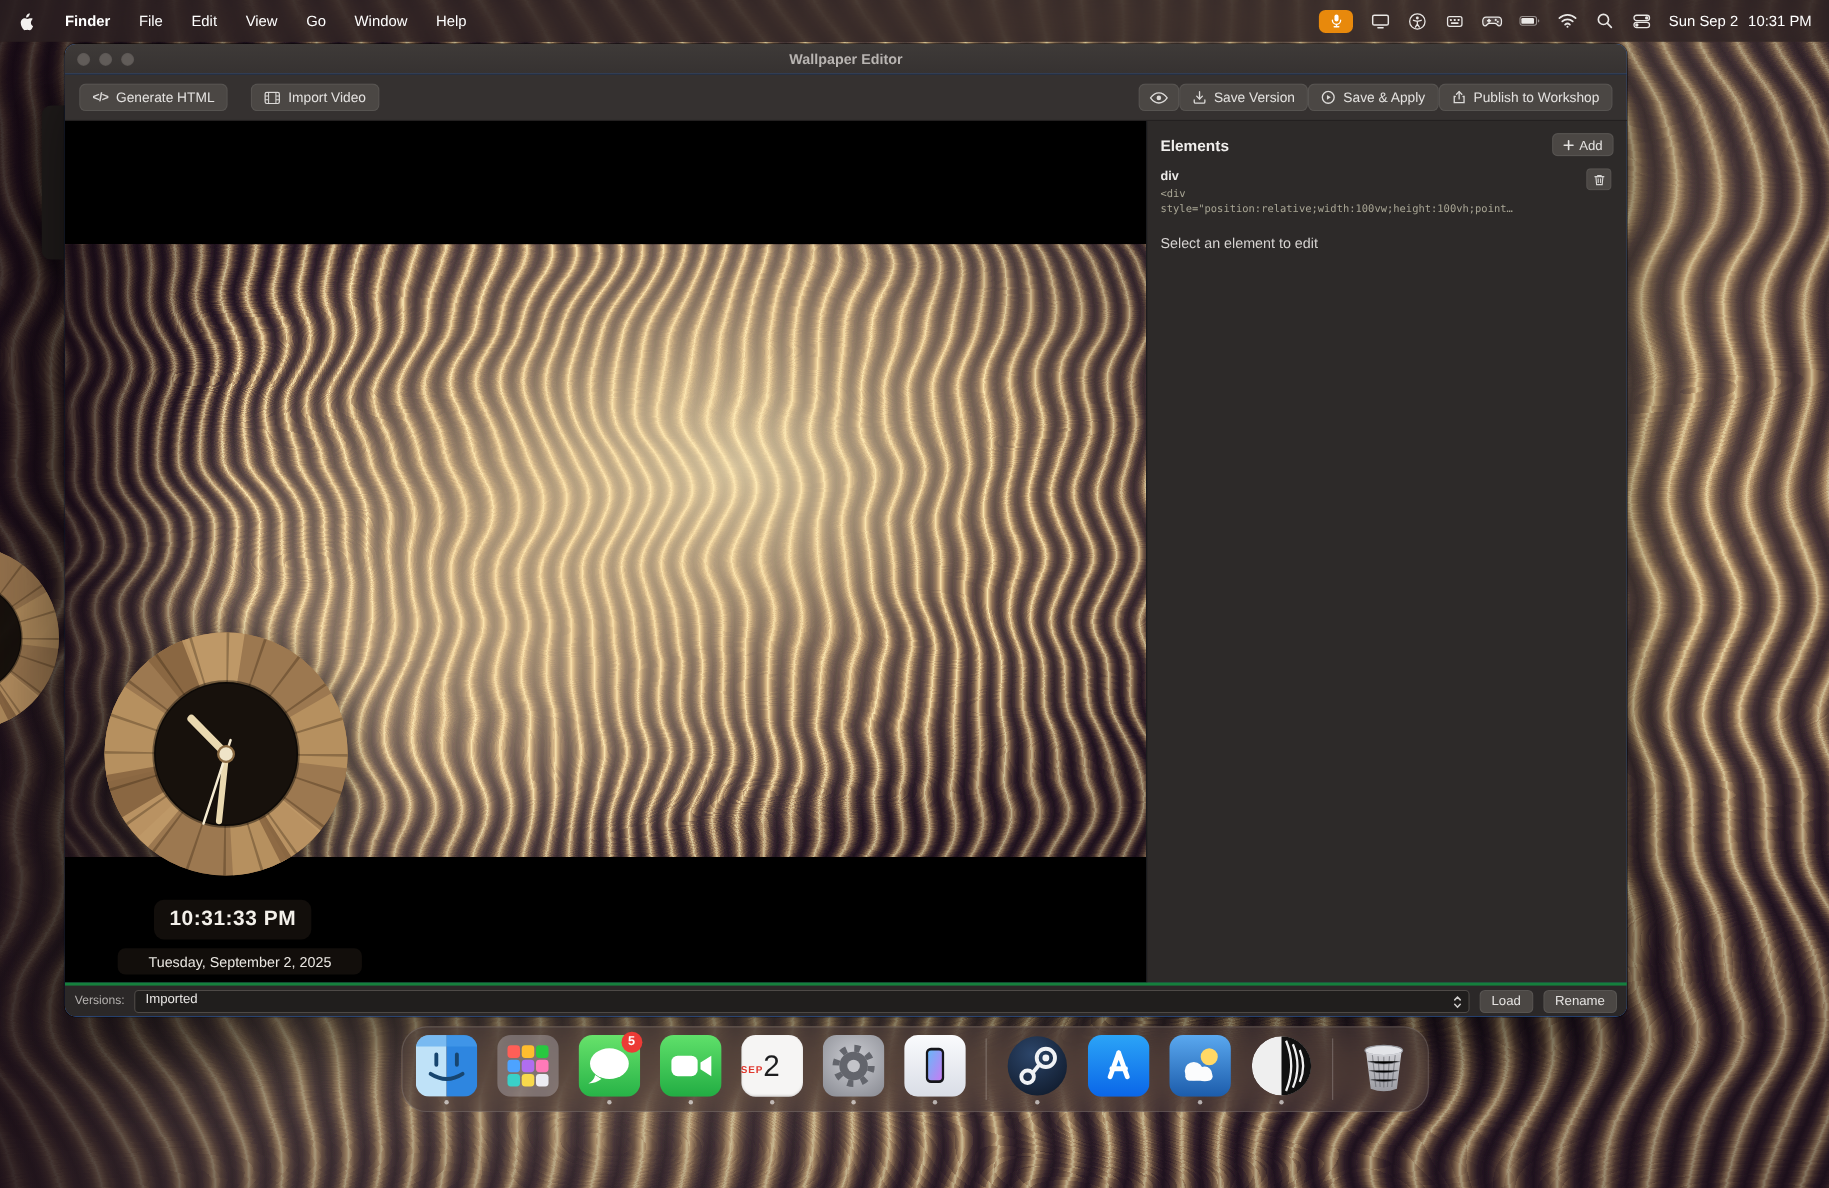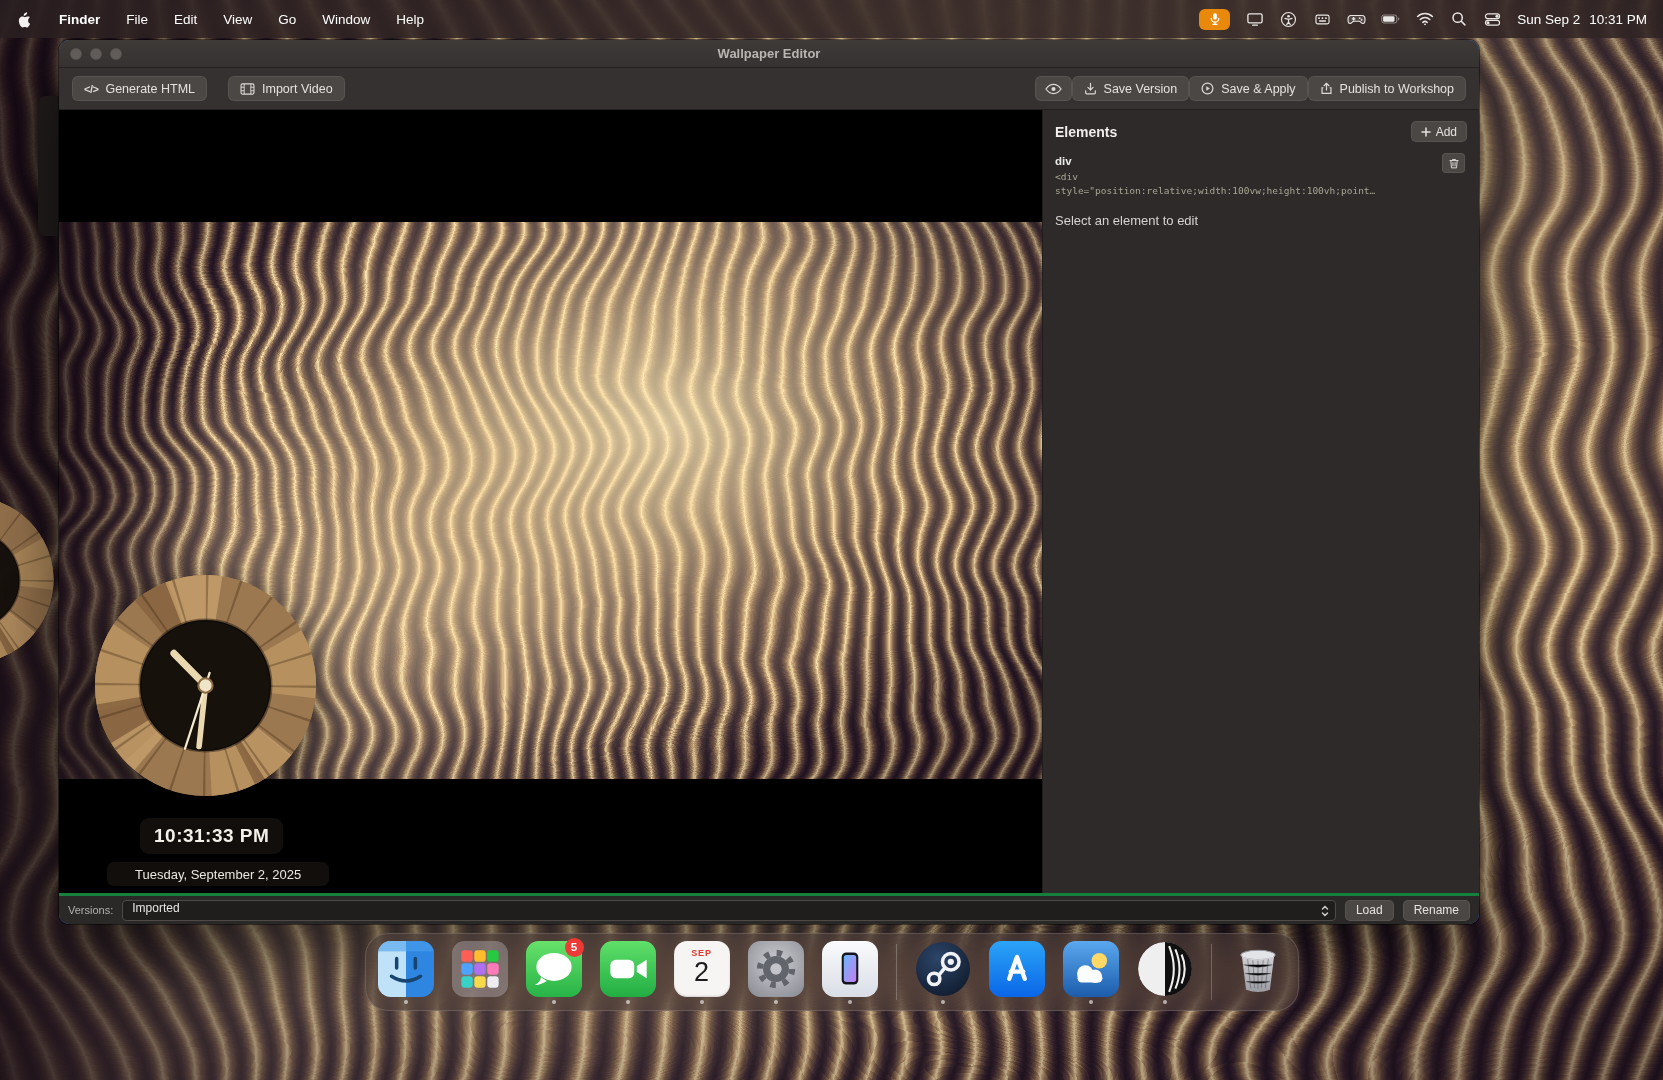--- a/index.html
+++ b/index.html
@@ -98,21 +98,21 @@
     border:1px solid rgba(255,255,255,.14); border-radius:23px; }
   .dock-item { width:56px; display:flex; flex-direction:column; align-items:center; position:relative; }
   .dock-item .app-ic { width:56px; height:56px; display:block; }
   .dock-dot { width:4px; height:4px; border-radius:50%; margin-top:3px; background:transparent; }
   .dock-item.running .dock-dot { background:rgba(255,255,255,.6); }
   .dock-sep { width:1px; height:56px; background:rgba(255,255,255,.22); }
   .badge { position:absolute; top:-3px; right:-2px; min-width:19px; height:19px; border-radius:10px;
     background:#ec3b36; color:#fff; font-size:11.5px; font-weight:bold;
     display:flex; align-items:center; justify-content:center; padding:0 4px; }
   .cal-face { width:56px; height:56px; border-radius:13px; background:#f6f5f4;
-    display:flex; flex-direction:column; align-items:center;
+    display:flex; flex-direction:row; align-items:center;
     box-shadow:inset 0 -1px 2px rgba(0,0,0,.15); }
   .cal-month { margin-top:7px; font-size:9px; font-weight:bold; letter-spacing:.8px; color:#e0382e; }
   .cal-day { font-size:27px; font-weight:300; color:#1d1d1f; line-height:1.0; margin-top:1px; }
 </style>
 </head>
 <body>
 
 <svg width="0" height="0" style="position:absolute" aria-hidden="true">
   <defs>
     <linearGradient id="stripeRep" x1="0" y1="0" x2="36" y2="0" gradientUnits="userSpaceOnUse" spreadMethod="repeat">

